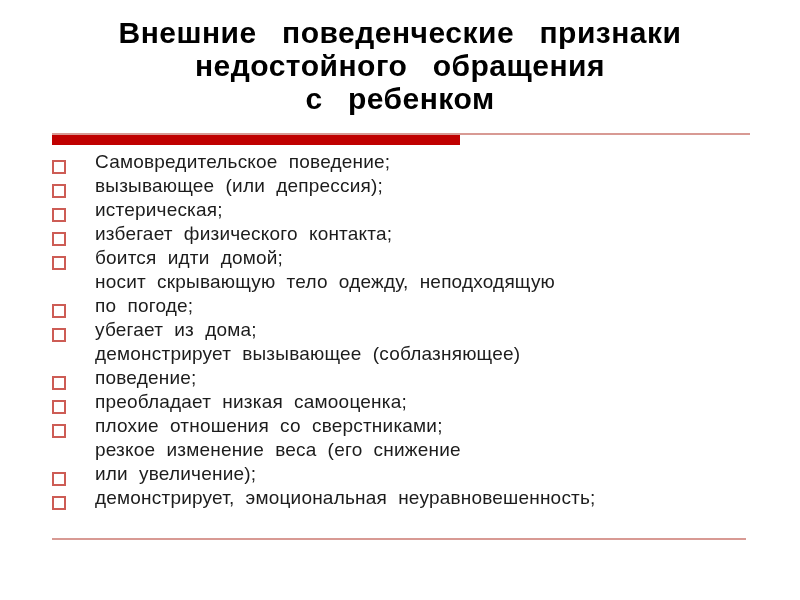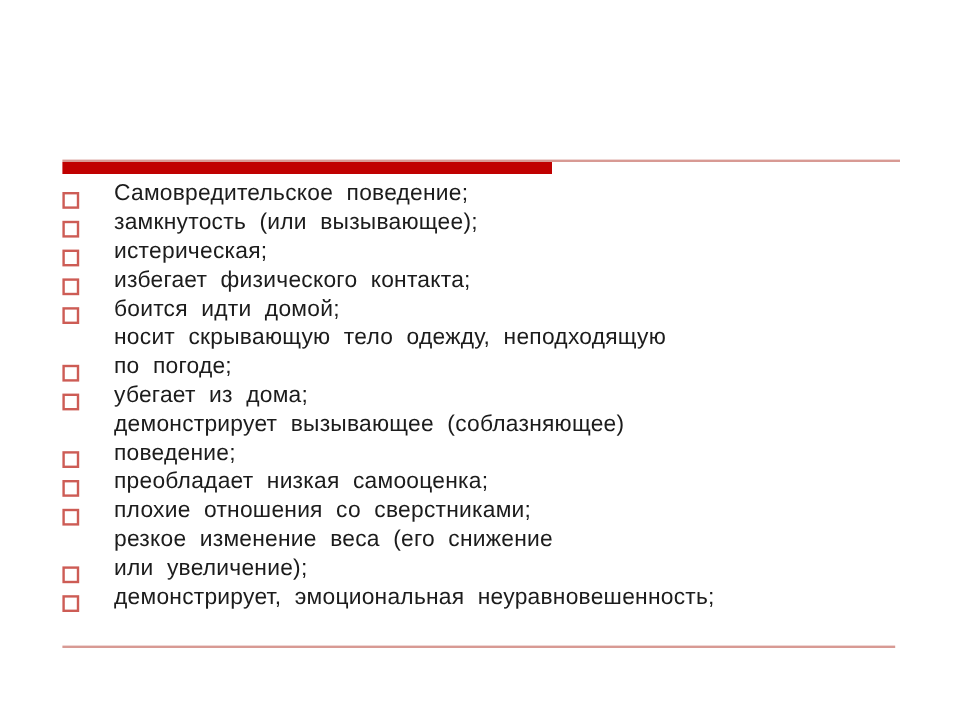--- a/index.html
+++ b/index.html
@@ -88,34 +88,37 @@
     width: 694px;
     height: 2px;
     background: #d89a94;
   }
 </style>
 </head>
 <body>
 
 <div class="slide">
 
+  <h1 class="title">Внешние поведенческие признаки
+недостойного обращения
+с ребенком</h1>
 
   <div class="rule">
     <div class="rule-thin"></div>
     <div class="rule-thick"></div>
   </div>
 
   <ul class="list">
     <li class="item">
       <span class="bullet"></span>
       <span class="txt">Самовредительское поведение;</span>
     </li>
     <li class="item">
       <span class="bullet"></span>
-      <span class="txt">замкнутость (или вызывающее);</span>
+      <span class="txt">вызывающее (или депрессия);</span>
     </li>
     <li class="item">
       <span class="bullet"></span>
       <span class="txt">истерическая;</span>
     </li>
     <li class="item">
       <span class="bullet"></span>
       <span class="txt">избегает физического контакта;</span>
     </li>
     <li class="item">

